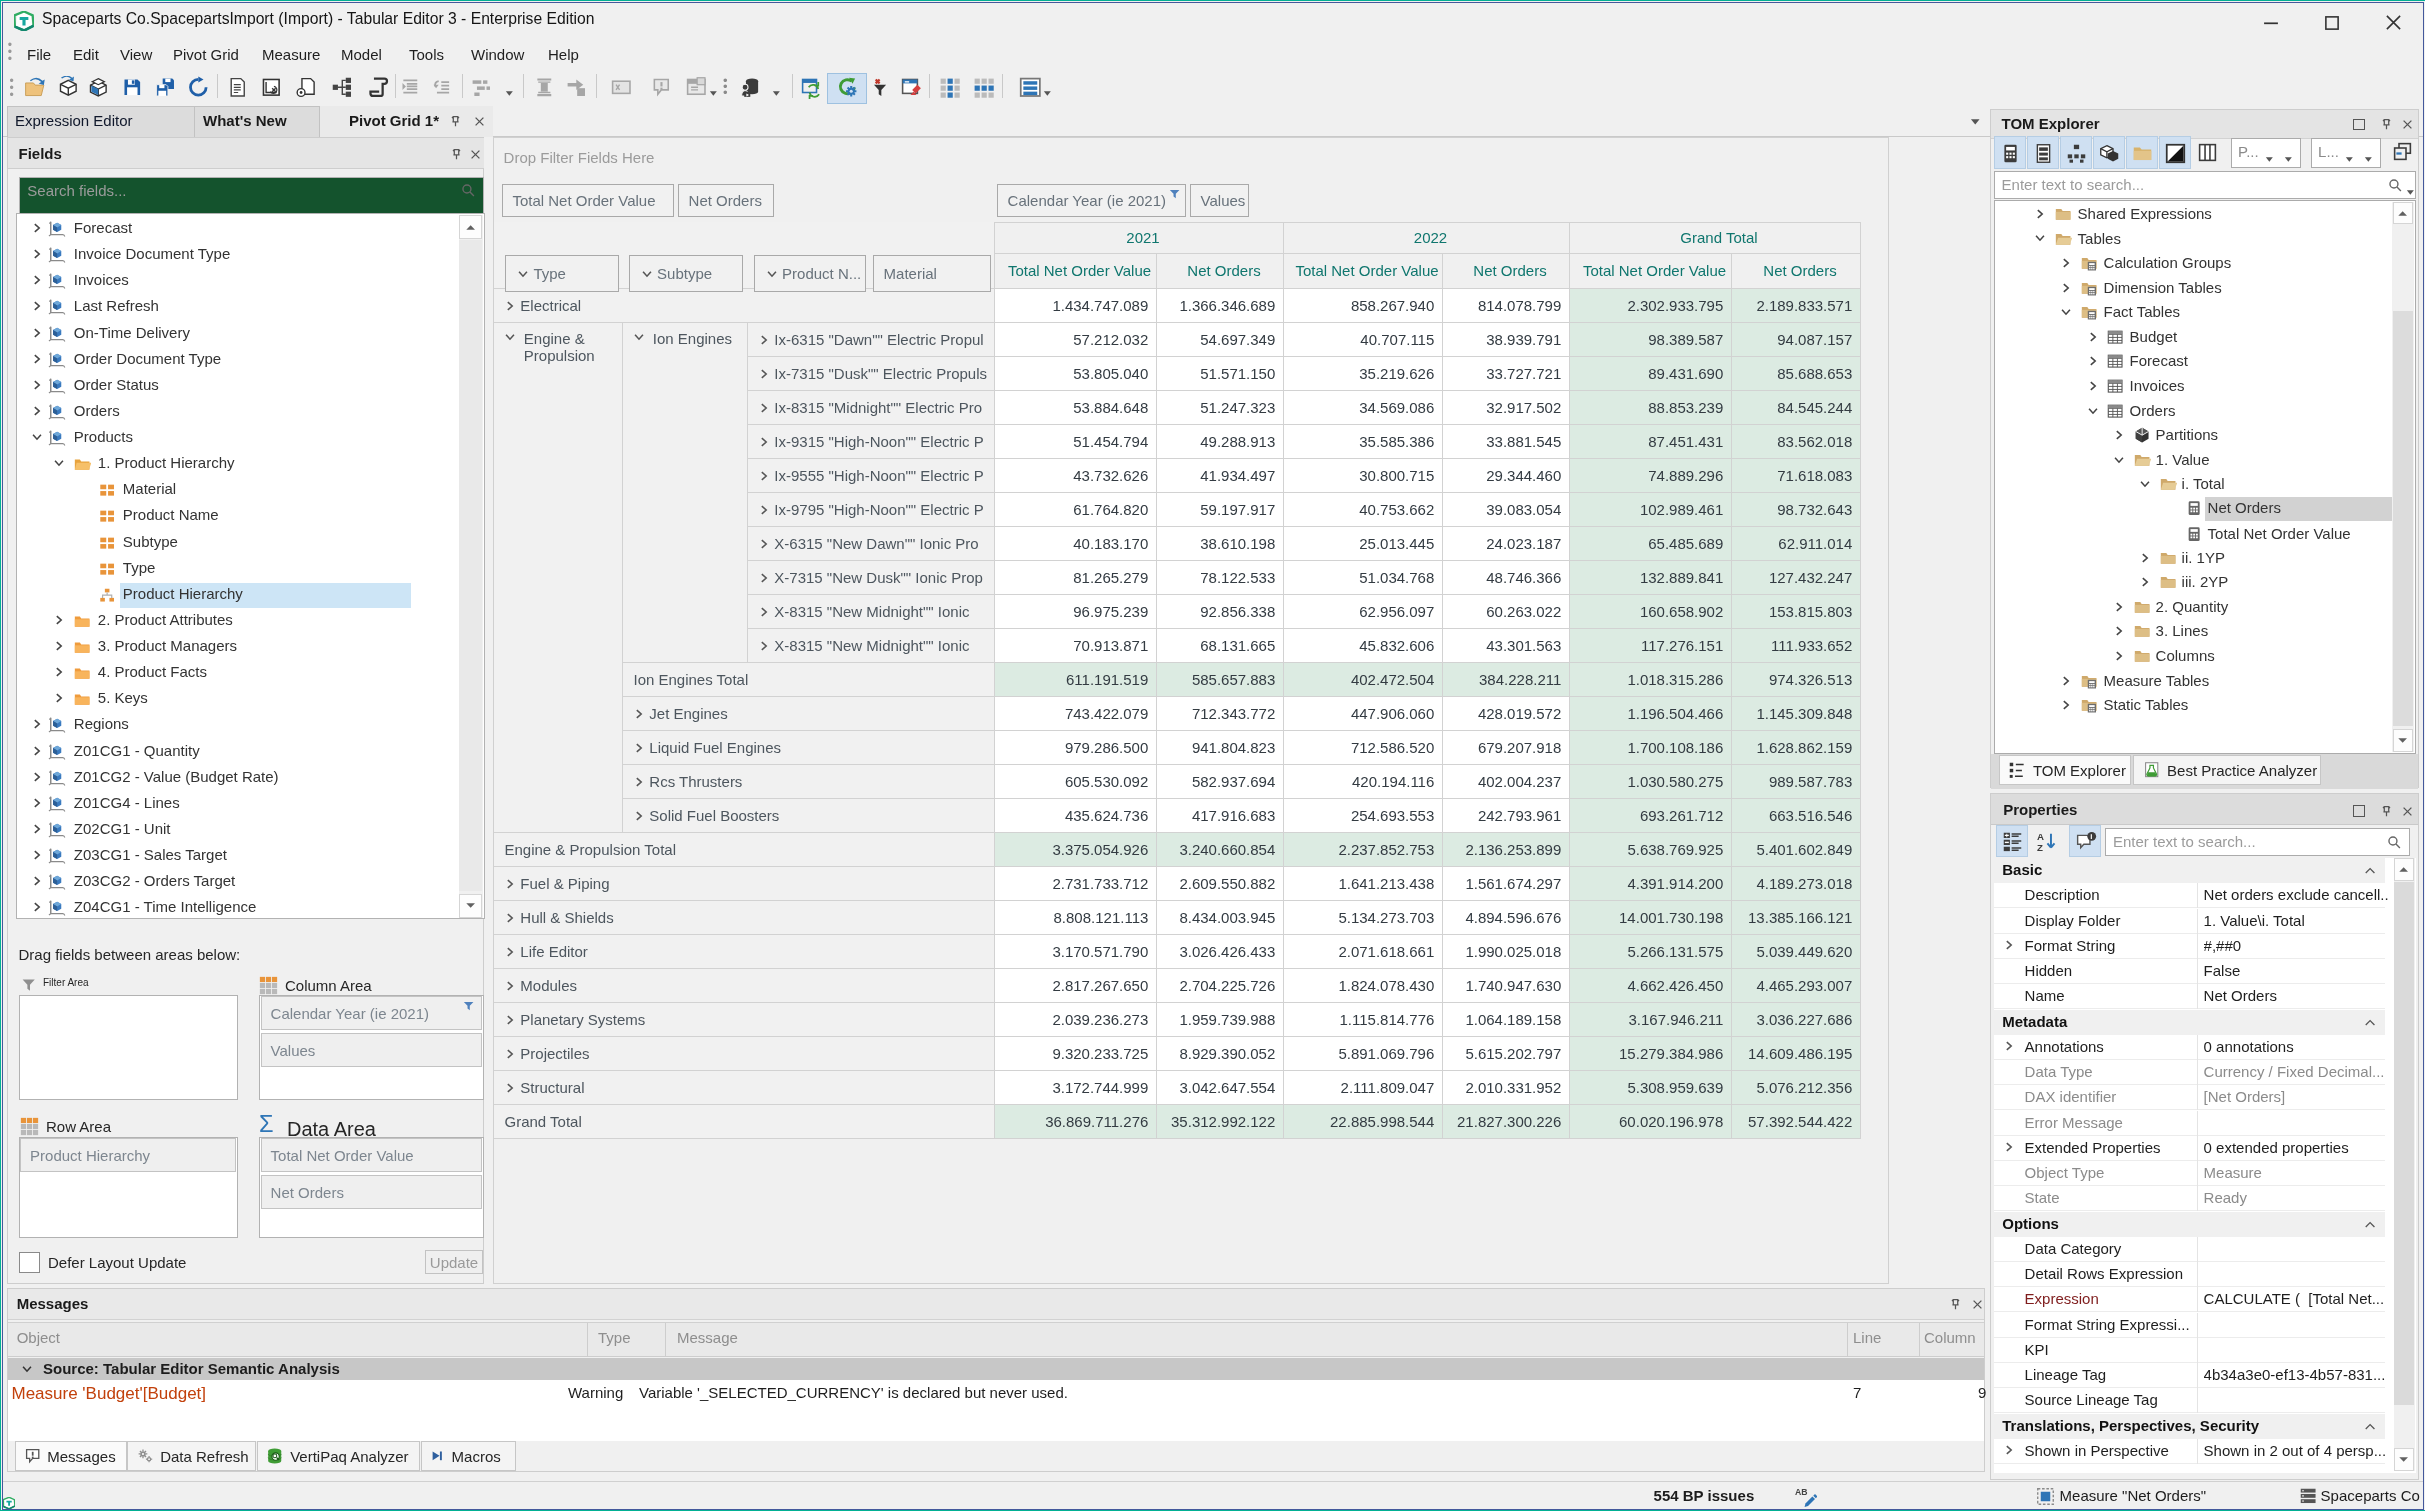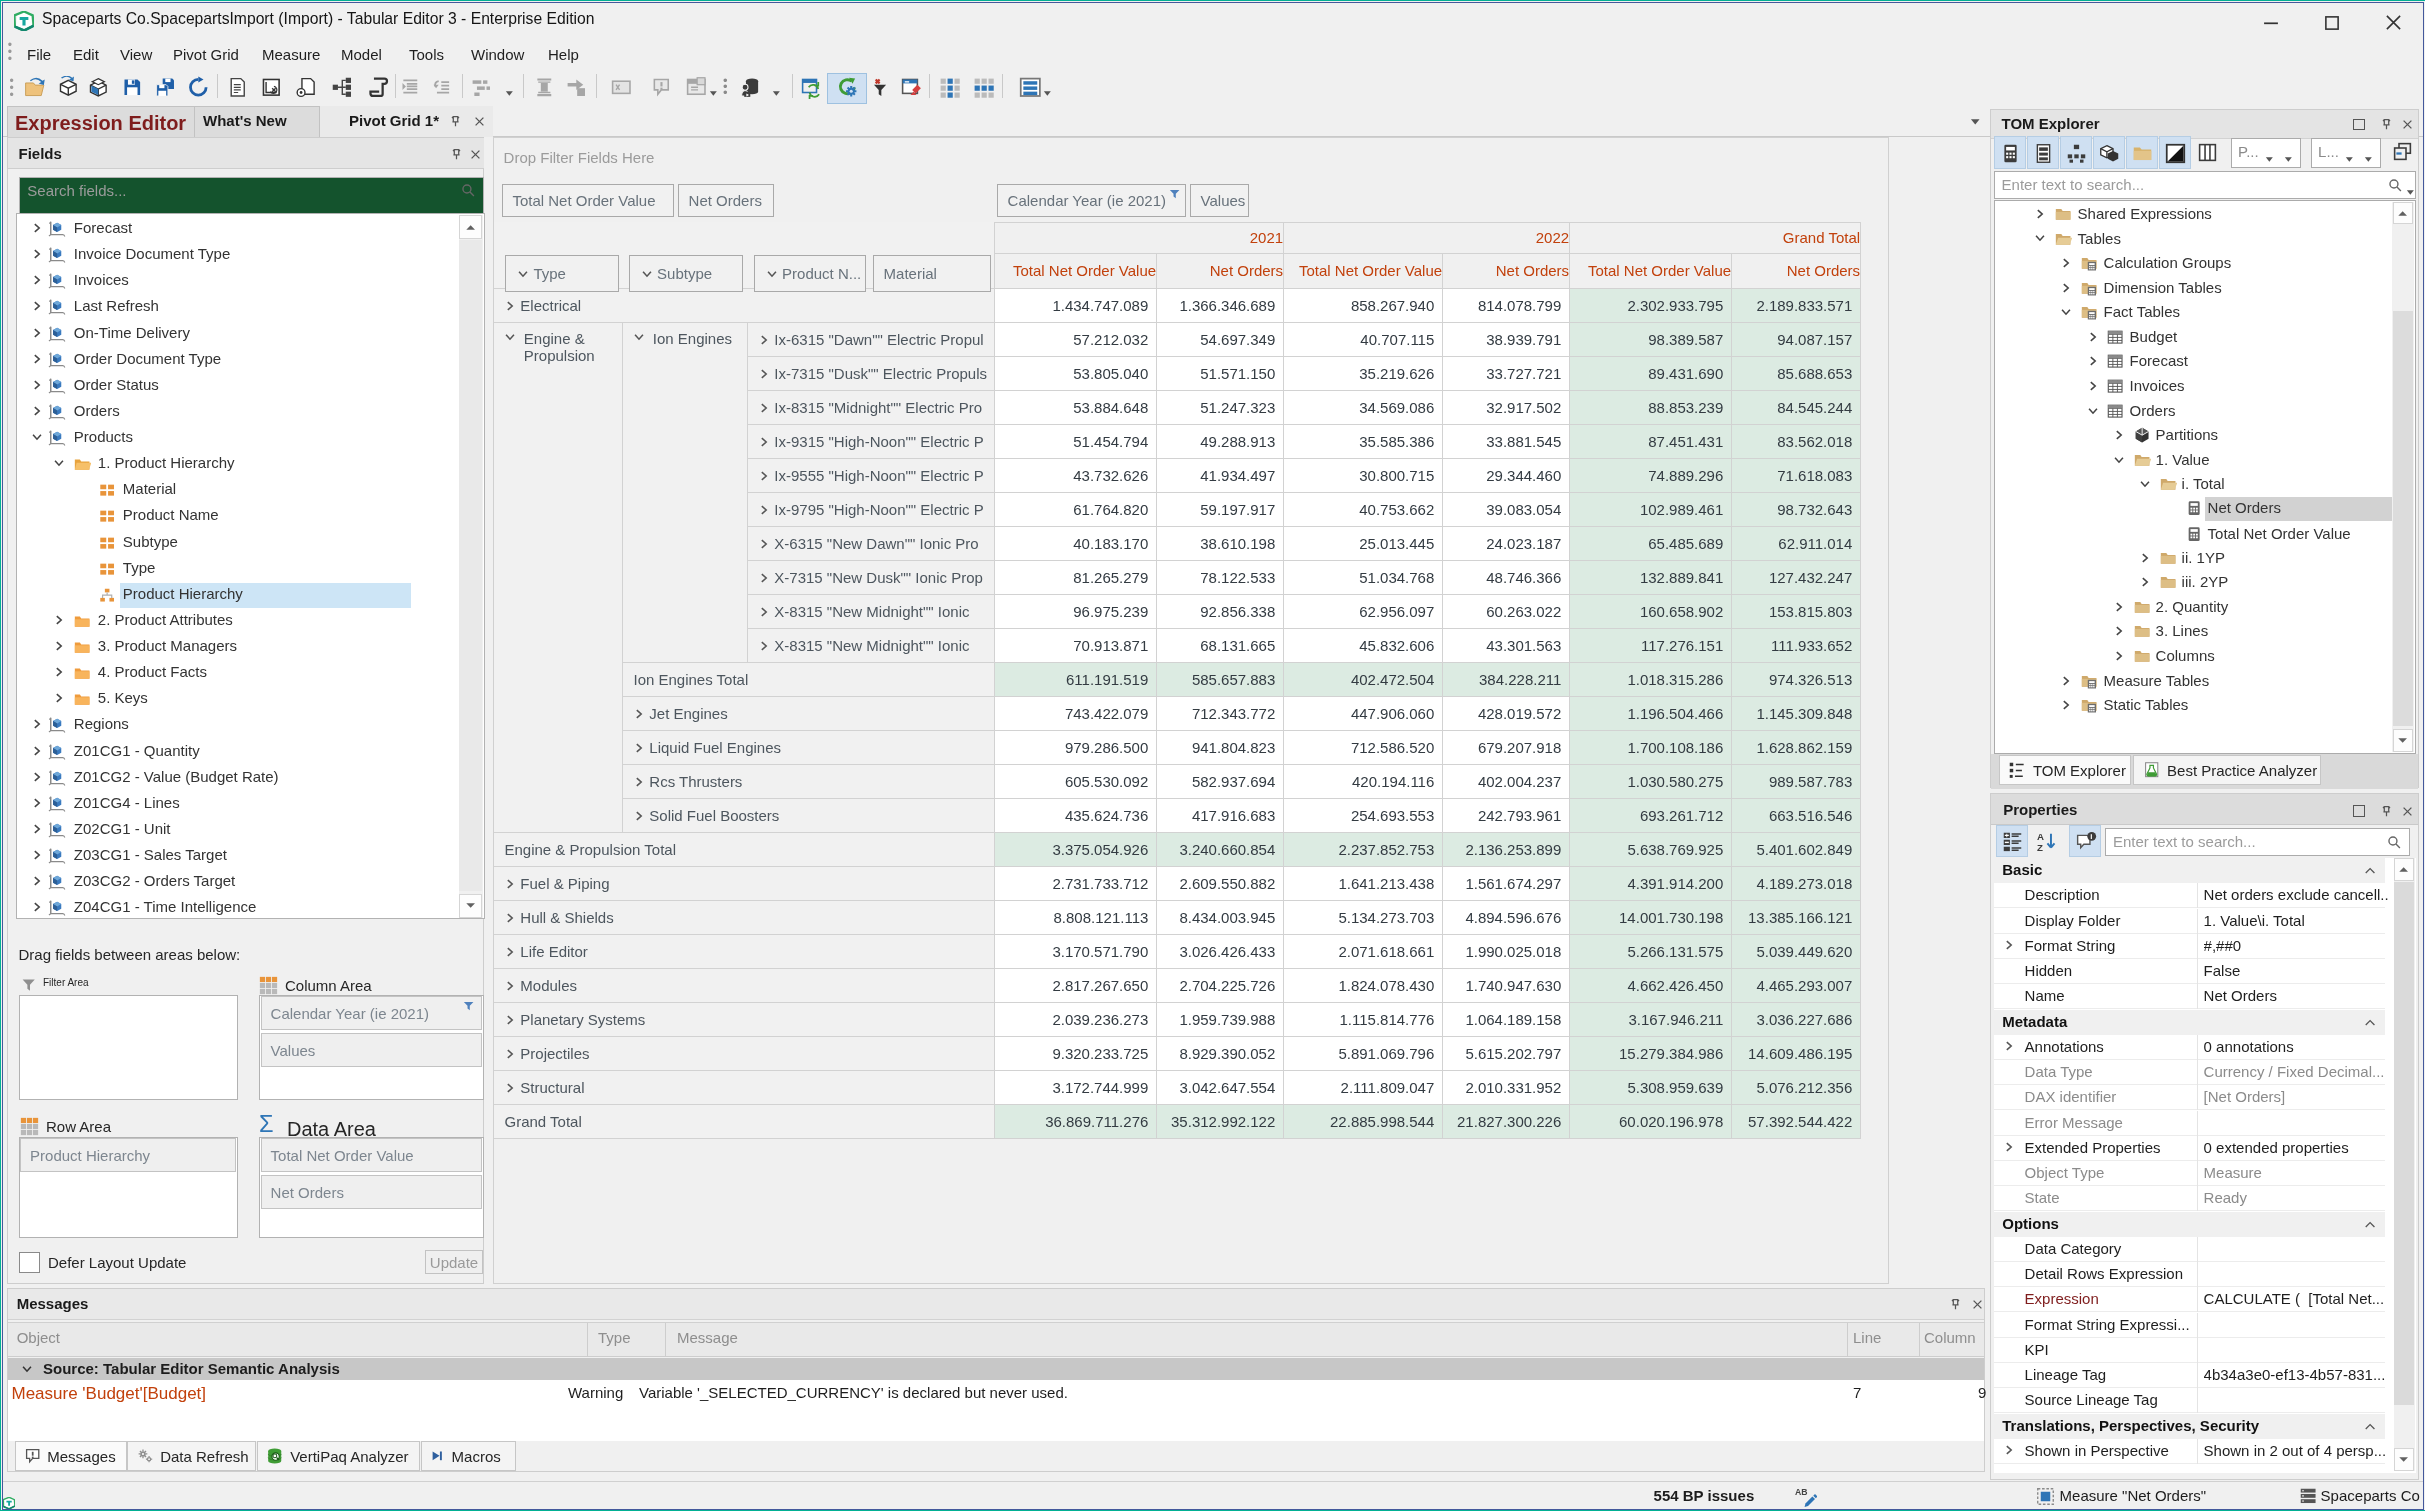--- a/index.html
+++ b/index.html
@@ -5,21 +5,21 @@
 body{position:relative;font-family:"Liberation Sans",sans-serif;background:#f0f0f0;overflow:hidden}
 .a{position:absolute}
 .lbl{font-size:15px;color:#333;white-space:nowrap}
 .ch{width:14px;height:14px;display:block}
 .ti{width:18.3px;height:18.3px;display:block}
 #frame{position:absolute;left:0;top:0;width:2426px;height:1511px;border:1.7px solid #02b093;z-index:60;pointer-events:none}
 #frame2{position:absolute;left:1.7px;top:1.7px;width:2422px;height:1508px;border:0.9px solid #44589c;z-index:60;pointer-events:none}
 .panelT{font-size:15px;font-weight:bold;color:#1a1a1a;white-space:nowrap}
 table.pv{border-collapse:collapse;table-layout:fixed}
 table.pv td{border:0.9px solid #d2d2d2;font-weight:normal;overflow:hidden;white-space:nowrap}
-table.pv .hd{background:#f0f0f0;color:#c2410c;font-size:15px;text-align:right;padding-left:7.8px;vertical-align:middle}
+table.pv .hd{background:#f0f0f0;color:#0f766e;font-size:15px;text-align:center;padding-left:7.8px;vertical-align:middle}
 table.pv td.d{background:#fff;color:#333b42;font-size:15px;text-align:right;padding-right:7.8px}
 table.pv td.g{background:#dcebe2}
 table.pv td.rh{background:#f1f1f1;color:#4d565e;font-size:15px;padding-left:8.7px;vertical-align:middle}
 table.pv td.rh .ch{display:inline-block;vertical-align:-2.6px;margin-right:3.5px}
 table.pv td.rh.top{vertical-align:top;padding-top:7px}
 table.pv td.rh .nc{padding-left:1.7px}
 .pvbtn{position:absolute;background:#f1f1f1;border:0.9px solid #a9a9a9;color:#68727b;font-size:15px;display:flex;align-items:center;padding-left:9.6px;white-space:nowrap}
 .fldbox{position:absolute;background:#fff;border:0.9px solid #b2b2b2}
 .fitem{position:absolute;left:0.9px;right:0.9px;height:34px;background:#efefef;border:0.9px solid #c3c3c3;color:#7d868f;font-size:15px;display:flex;align-items:center;padding-left:8.7px}
 .sb{position:absolute;background:#f0f0f0}
@@ -240,21 +240,21 @@
       <rect x="5" y="18" width="16" height="4" fill="#2e75b6"></rect>
     </svg></div>
 <div class="a" style="left:1043px;top:84px"><svg width="8.7" height="7" viewBox="0 0 10 8">
       <path d="M1 1.5 h8 L5 6.5 Z" fill="#555"></path>
     </svg></div>
 
 <div class="a" style="left:2.6px;top:106px;width:2420px;height:30.5px;background:#f0f0f0;border-bottom:0.9px solid #c9c9c9"></div>
 <div class="a" style="left:7px;top:106px;width:486px;height:30.5px;background:#dcdcdc;border:0.9px solid #c2c2c2;border-bottom:none"></div>
 <div class="a" style="left:319px;top:106px;width:174px;height:30.5px;background:#eaeaea;border-left:0.9px solid #c2c2c2"></div>
 <div class="a" style="left:194px;top:106px;width:0.9px;height:30.5px;background:#c2c2c2"></div>
-<div class="a" style="left:15px;top:112px;font-size:20px;font-weight:bold;color:#7f1d1d">Expression Editor</div>
+<div class="a" style="left:15px;top:112px;font-size:15px;font-weight:normal;color:#0f172a">Expression Editor</div>
 <div class="a" style="left:203px;top:112px;font-size:15px;font-weight:bold;color:#1a1a1a">What's New</div>
 <div class="a" style="left:349px;top:112px;font-size:15px;font-weight:bold;color:#1a1a1a">Pivot Grid 1*</div>
 <svg class="a" style="left:448px;top:114px" width="15" height="15" viewBox="0 0 17 17">
     <path d="M6 3 h5 v6 h-5 Z M5 9 h7 M8.5 9 v5 M6 3 l-1.5 1.5 M11 3 l1.5 1.5" stroke="#555" fill="none" stroke-width="1.4"></path>
   </svg>
 <svg class="a" style="left:473px;top:115px" width="13" height="13" viewBox="0 0 15 15">
     <path d="M3 3 l9 9 M12 3 l-9 9" stroke="#555" stroke-width="1.5"></path>
   </svg>
 <svg class="a" style="left:1970px;top:118px" width="10.5" height="7.8" viewBox="0 0 12 9">
     <path d="M1 1.5 h10 L6 7.5 Z" fill="#555"></path>

